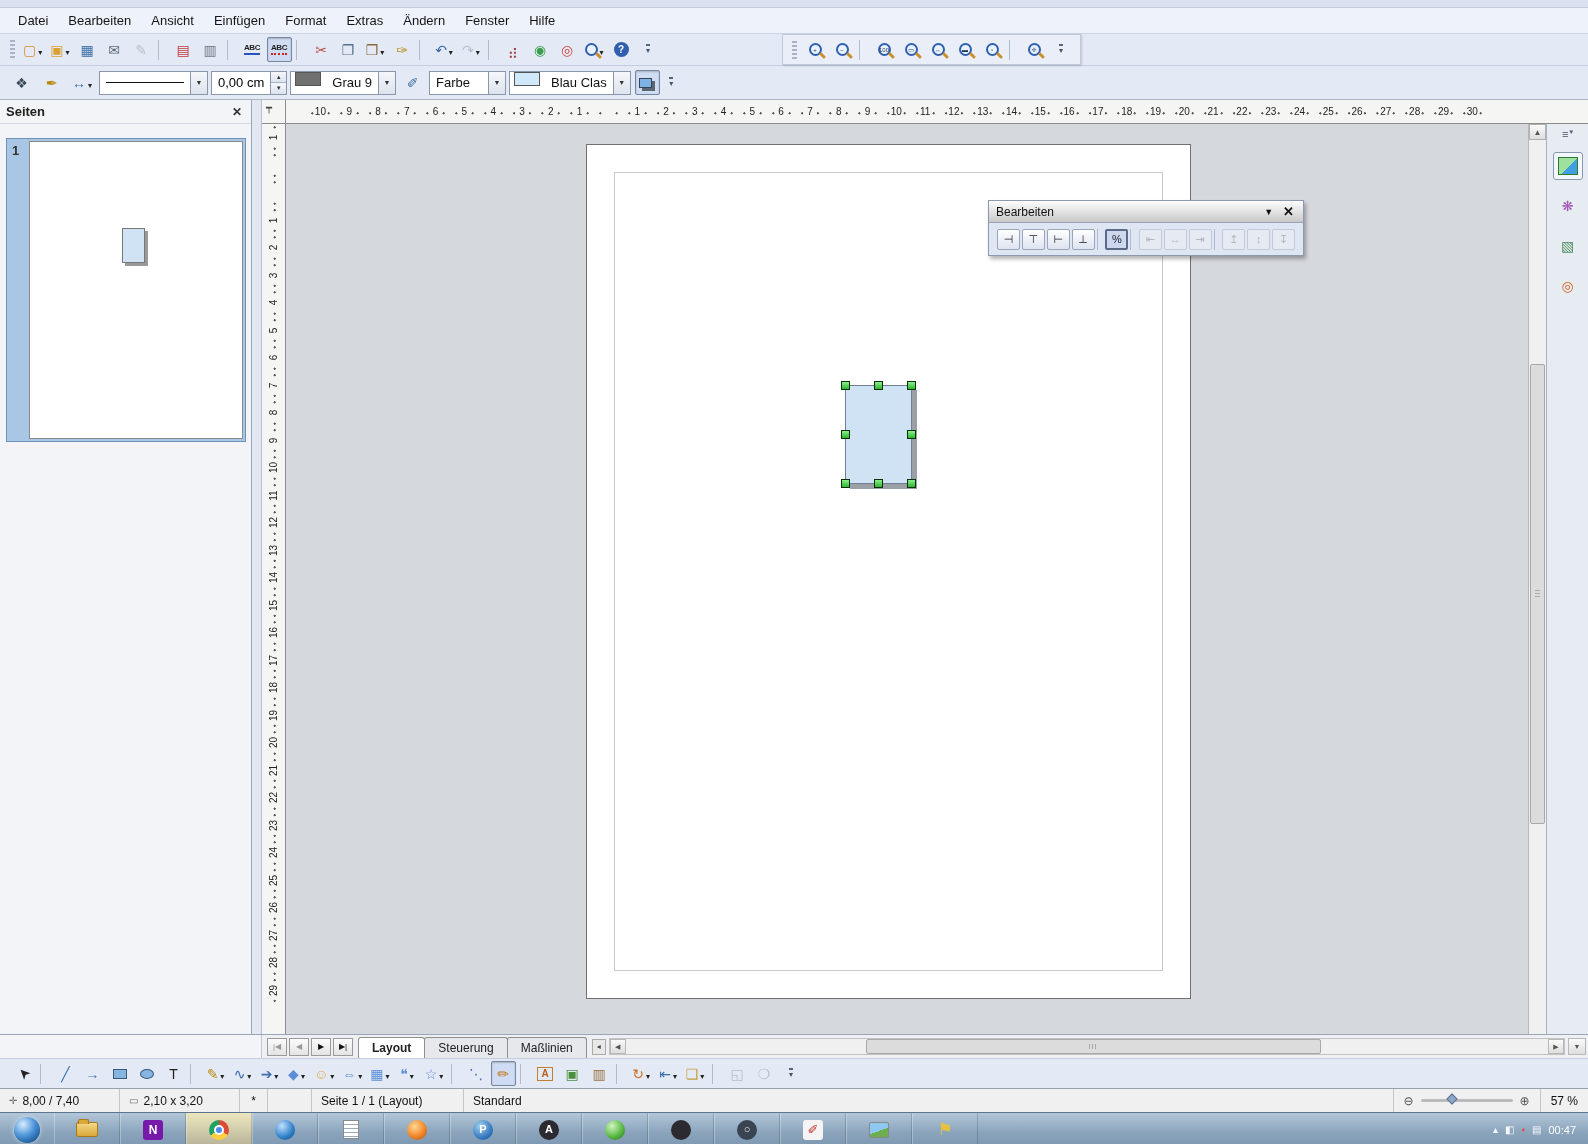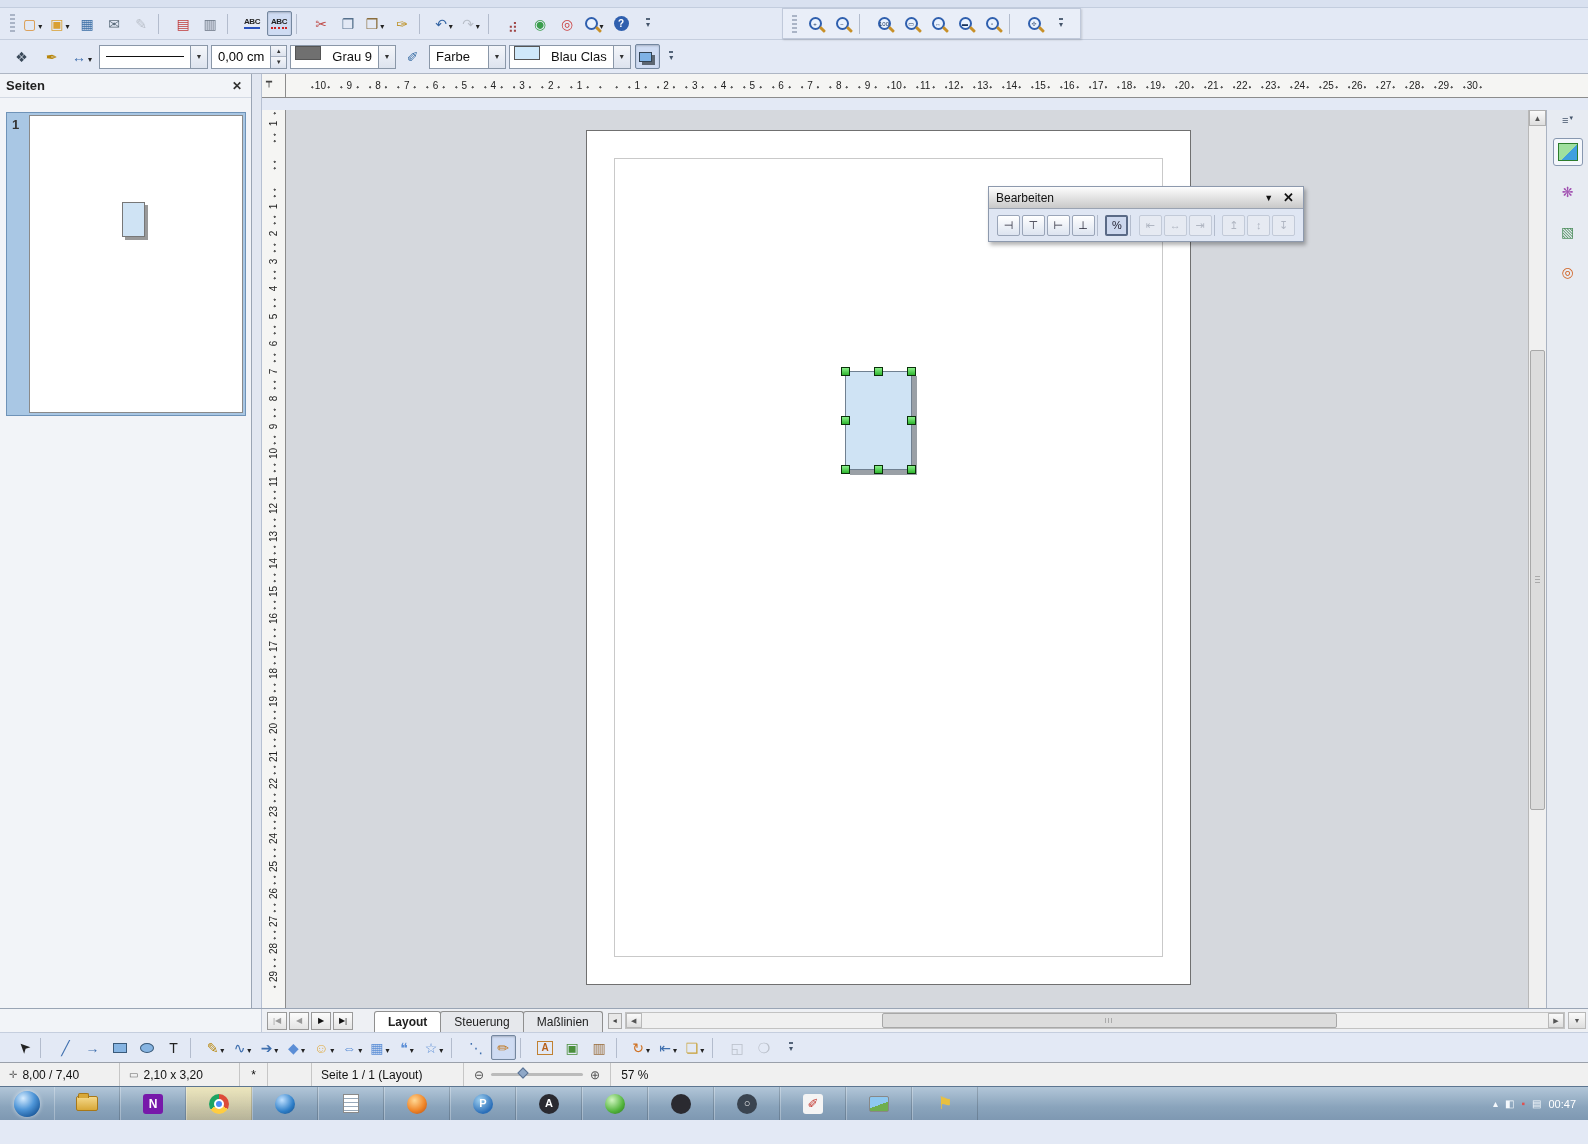--- a/index.html
+++ b/index.html
@@ -80,21 +80,21 @@
   .pp-head { height:24px; display:flex; align-items:center; padding:0 6px; font-size:13px;
              font-weight:bold; color:#222; border-bottom:1px solid #d4dae4; }
   .pp-close { margin-left:auto; font-size:12px; color:#333; cursor:default; padding:0 3px; }
   .thumb-item { margin:14px 5px 0 6px; height:304px; background:#a9c7e4; border:1px solid #6f93b8; display:flex; }
   .thumb-num { width:22px; font-size:13px; font-weight:bold; color:#333; padding:4px 0 0 5px; }
   .thumb-page { flex:1; margin:2px 2px 2px 0; background:#fff; border:1px solid #8a8a8a; position:relative; }
   .thumb-rect { position:absolute; left:92px; top:86px; width:23px; height:35px; background:#cfe3f4;
                 border:1px solid #777; box-shadow:3px 3px 0 #999; }
   .splitter { width:10px; background:#e2e7f1; border-right:1px solid #b6c0d2; }
 
-  .workzone { flex:1; display:flex; flex-direction:column; min-width:0;gap:12px; }
+  .workzone { flex:1; display:flex; flex-direction:column; min-width:0; }
   .hruler-row { height:24px; display:flex; background:#f5f5f3; border-bottom:1px solid #8c8c8c; }
   .ruler-corner { width:24px; border-right:1px solid #8c8c8c; position:relative; }
   .ruler-corner::after { content:"┯"; position:absolute; left:4px; top:2px; font-size:10px; color:#444; }
   .hruler { flex:1; display:flex; padding-left:20px; overflow:hidden; }
   .hcell { flex:0 0 28.8px; width:28.8px; text-align:center; font-size:10px; color:#222; line-height:23px;
            background-image:radial-gradient(circle at 22% 58%, #555 .8px, transparent 1.4px),
                             radial-gradient(circle at 78% 58%, #555 .8px, transparent 1.4px); }
   .body-row { flex:1; display:flex; min-height:0; }
   .vruler { width:24px; background:#f5f5f3; border-right:1px solid #8c8c8c; display:flex; flex-direction:column; overflow:hidden; }
   .vcell { flex:0 0 27.5px; height:27.5px; display:flex; align-items:center; justify-content:center;
@@ -144,21 +144,21 @@
   .sbtab { width:30px; height:28px; display:flex; align-items:center; justify-content:center;
            border:1px solid transparent; border-radius:3px; font-size:16px; }
   .sbtab.pressed { border-color:#8898b0; background:#f4f7fc; }
 
   
   .tabrow { height:24px; display:flex; align-items:center; background:#eef0f4; border-top:1px solid #9aa5b5; }
   .tab-spacer { width:262px; align-self:stretch; background:#f2f4f8; border-right:1px solid #c0c8d6; }
   .navbtn { width:20px; height:18px; margin:0 1px; display:inline-flex; align-items:center; justify-content:center;
             background:linear-gradient(#fcfcfc,#e4e4e4); border:1px solid #9a9a9a; font-size:8px; color:#111; }
   .navbtn.disabled { color:#999; }
-  .tabs { display:flex; align-items:flex-end; margin-left:20px; height:100%; }
+  .tabs { display:flex; align-items:flex-end; margin-left:4px; height:100%; }
   .tab { height:21px; padding:0 13px; display:flex; align-items:center; font-size:12px; color:#222;
          background:#e6e8ec; border:1px solid #8f8f8f; border-bottom:none; margin-right:-1px;
          border-radius:3px 3px 0 0; }
   .tab.active { background:#fff; font-weight:bold; position:relative; z-index:2; }
   .tabscroll { width:14px; height:16px; margin-left:6px; display:inline-flex; align-items:center;
                justify-content:center; font-size:8px; color:#444; background:#e8e8e8; border:1px solid #aaa; }
   .hscroll { flex:1; height:17px; display:flex; align-items:stretch; margin:0 3px; background:#f0f0f0;
              border:1px solid #c2c2c2; }
   .hbtn { width:16px; display:flex; align-items:center; justify-content:center; font-size:7px; color:#555;
           background:linear-gradient(#fafafa,#dedede); border:1px solid #b8b8b8; }
@@ -230,20 +230,40 @@
   .tray-ic.red { color:#e05050; }
   .clock { font-size:11px; color:#fff; }
 </style>
 </head>
 <body>
 
 <div class="app">
 
   <div class="titlebar"></div>
 
+  <div class="menubar">
+
+      <span class="menu-item">Datei</span>
+
+      <span class="menu-item">Bearbeiten</span>
+
+      <span class="menu-item">Ansicht</span>
+
+      <span class="menu-item">Einfügen</span>
+
+      <span class="menu-item">Format</span>
+
+      <span class="menu-item">Extras</span>
+
+      <span class="menu-item">Ändern</span>
+
+      <span class="menu-item">Fenster</span>
+
+      <span class="menu-item">Hilfe</span>
+    </div>
 
   <div class="toolbar std">
     <span class="grip"></span>
     <div class="tgroup">
 
         <span class="tbtn" title="new-document-icon">
           <span class="ic" style="color: rgb(217, 142, 50);">▢</span>
           <span class="caret show"></span>
         </span>
 
@@ -941,20 +961,23 @@
       <span class="s-ico">▭</span>
       <span>2,10 x 3,20</span>
     </div>
     <div class="sfield" style="width:28px;justify-content:center">
       <span>*</span>
     </div>
     <div class="sfield" style="width:44px"></div>
     <div class="sfield" style="width:152px">
       <span>Seite 1 / 1 (Layout)</span>
     </div>
+    <div class="sfield stylef">
+      <span>Standard</span>
+    </div>
     <div class="zslide">
       <span class="zsym">⊖</span>
       <span class="ztrack">
         <span class="zthumb"></span>
       </span>
       <span class="zsym">⊕</span>
     </div>
     <div class="zpct">
       <span>57 %</span>
     </div>

